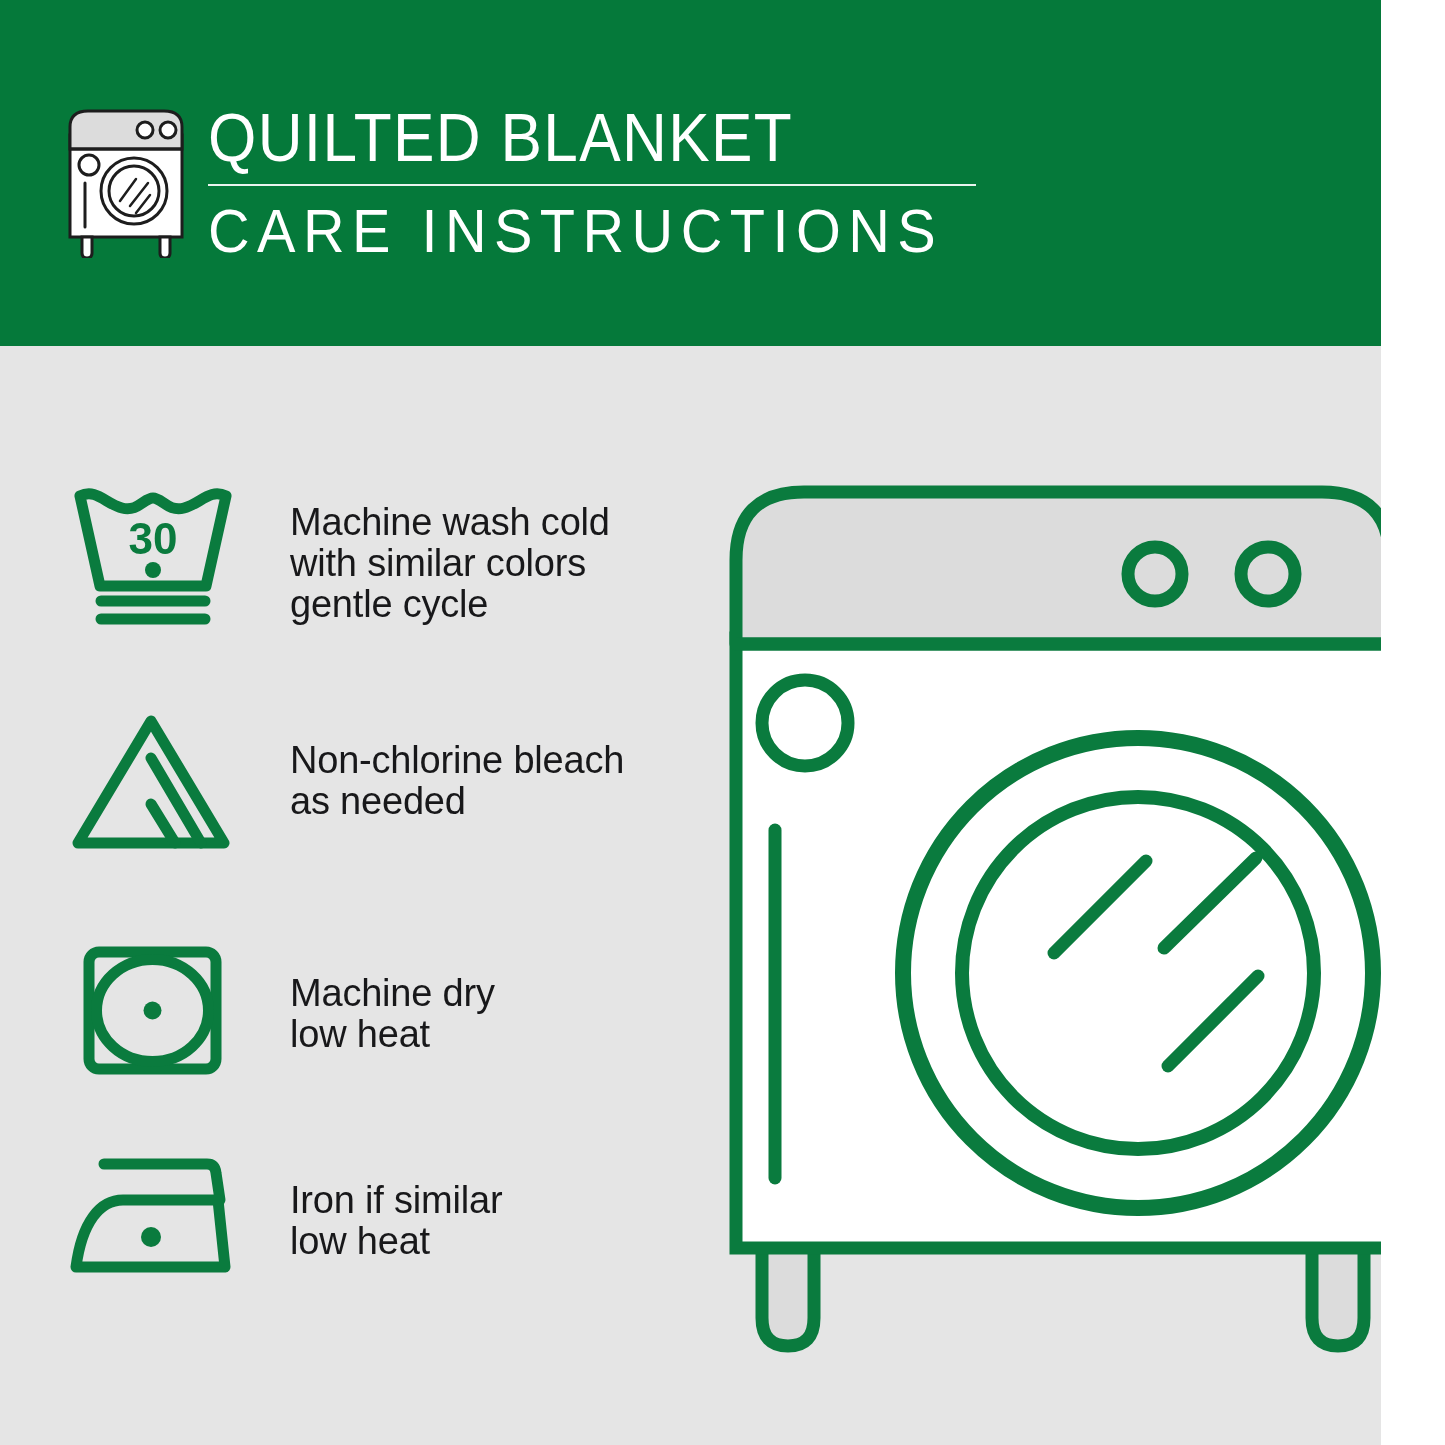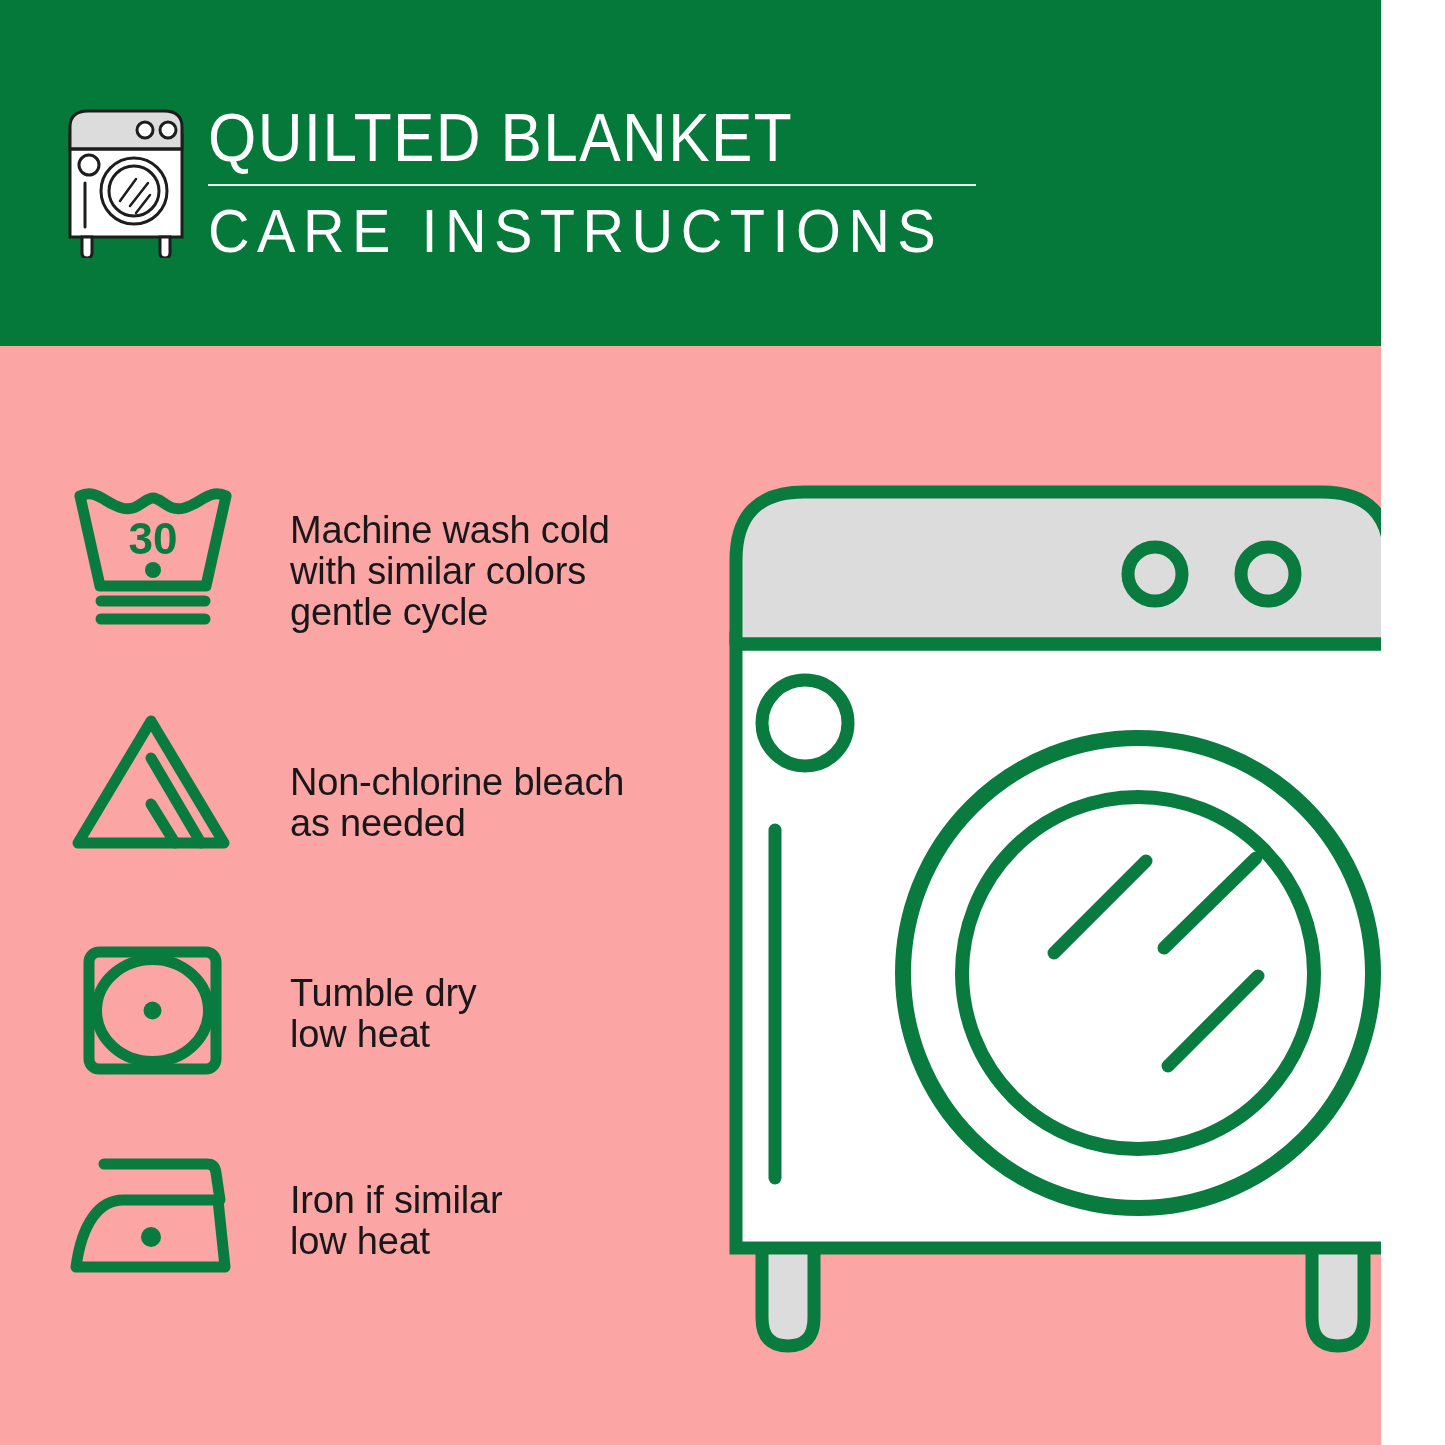--- a/index.html
+++ b/index.html
@@ -7,21 +7,21 @@
     padding: 0;
     background: #ffffff;
   }
   body {
     font-family: "Liberation Sans", sans-serif;
   }
   #page {
     position: relative;
     width: 1381px;
     height: 1445px;
-    background: #fca5a5;
+    background: #e5e5e5;
     overflow: hidden;
   }
 
   
   #header-band {
     position: absolute;
     left: 0; top: 0;
     width: 1445px;
     height: 346px;
     background: #05793a;
@@ -90,23 +90,23 @@
     font-size: 38px;
     font-weight: 400;
     color: #18181a;
     line-height: 41px;
     letter-spacing: -0.2px;
     white-space: pre-line;
   }
 
   
   #sym-wash   { top: 136px; left: 70px;  width: 166px; height: 150px; }
-  #lbl-wash   { top: 164px; }
+  #lbl-wash   { top: 156px; }
   #sym-bleach { top: 365px; left: 68px;  width: 166px; height: 142px; }
-  #lbl-bleach { top: 416px; }
+  #lbl-bleach { top: 394px; }
   #sym-dry    { top: 597px; left: 80px;  width: 145px; height: 135px; }
   #lbl-dry    { top: 627px; }
   #sym-iron   { top: 808px; left: 68px;  width: 172px; height: 126px; }
   #lbl-iron   { top: 834px; }
 
   
   #machine-illustration {
     position: absolute;
     left: 718px;
     top: 478px;
@@ -193,21 +193,21 @@
 
     <div class="care-symbol" id="sym-dry">
       <svg viewBox="0 0 145 135" width="145" height="135" xmlns="http://www.w3.org/2000/svg">
         <g fill="none" stroke="#0a7b3e" stroke-width="11" stroke-linecap="round" stroke-linejoin="round">
           <rect x="9" y="9" width="127" height="117" rx="10" ry="10"></rect>
           <ellipse cx="72.5" cy="67.5" rx="56" ry="51"></ellipse>
         </g>
         <circle cx="72.5" cy="67.5" r="9" fill="#0a7b3e"></circle>
       </svg>
     </div>
-    <div class="care-label" id="lbl-dry">Tumble dry
+    <div class="care-label" id="lbl-dry">Machine dry
 low heat</div>
 
     <div class="care-symbol" id="sym-iron">
       <svg viewBox="0 0 172 126" width="172" height="126" xmlns="http://www.w3.org/2000/svg">
         <g fill="none" stroke="#0a7b3e" stroke-width="11" stroke-linecap="round" stroke-linejoin="round">
 
           <path d="M36 10 L139 10 Q147 10 148 19 L152 46"></path>
 
           <path d="M8 113
                    C 14 68, 32 46, 55 46

